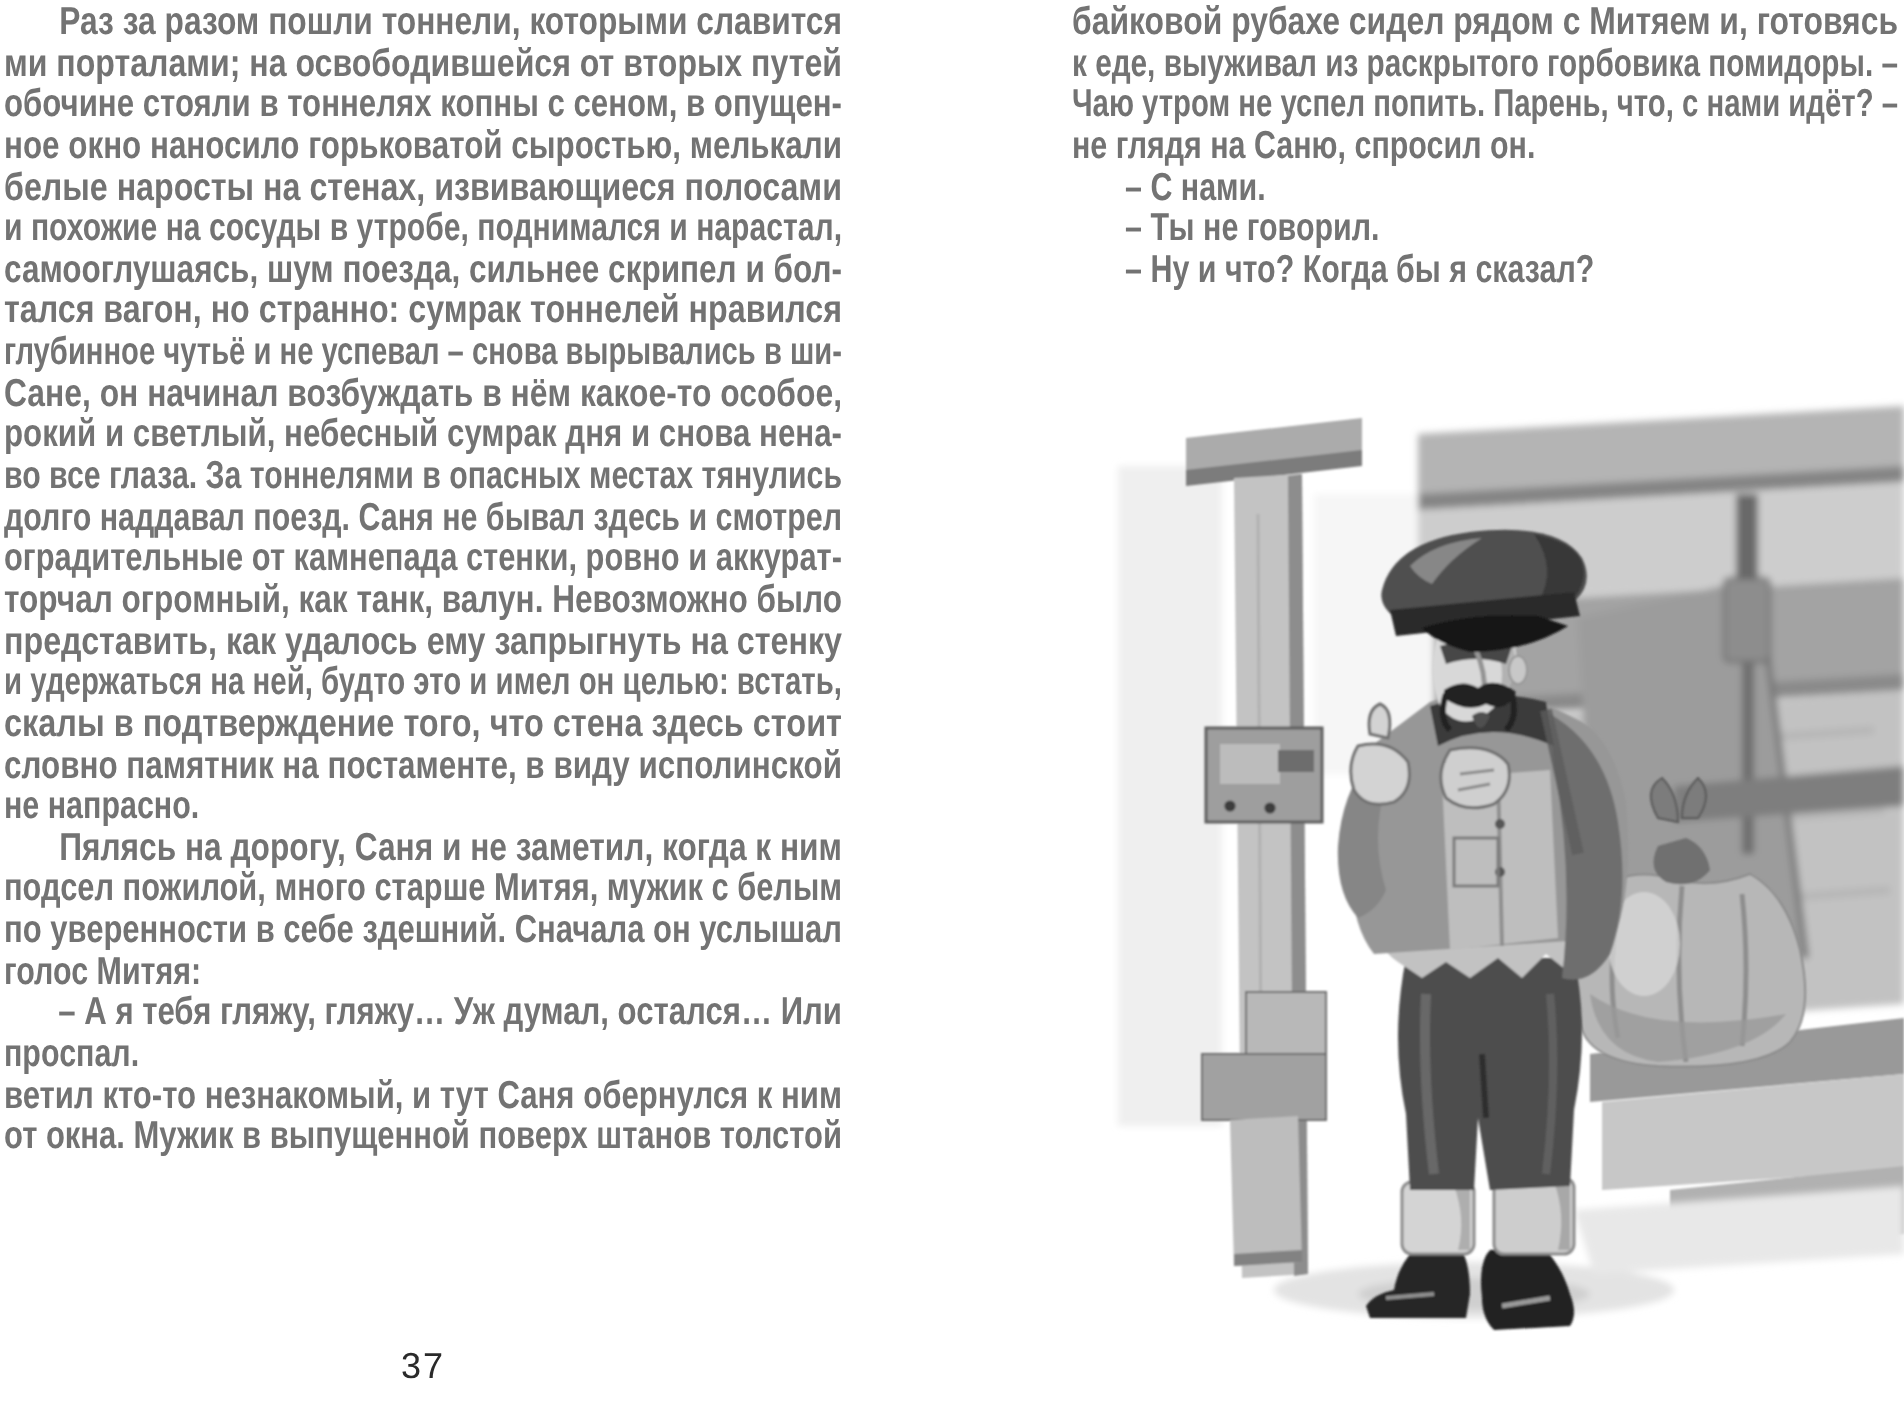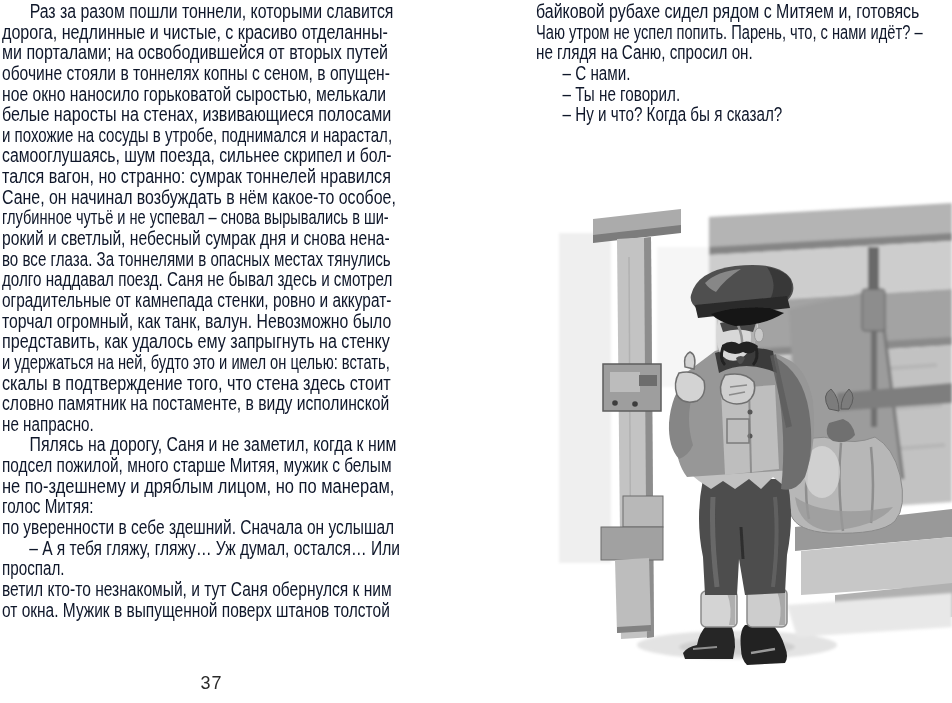--- a/index.html
+++ b/index.html
@@ -6,71 +6,70 @@
   body{
     width:952px;height:703px;background:#ffffff;overflow:hidden;
     font-family:"Liberation Sans","DejaVu Sans",sans-serif;
   }
   .page{position:relative;width:952px;height:703px;background:#ffffff;}
   .col{position:absolute;top:1px;}
   .col-left{left:2px;width:419px;}
   .col-right{left:536px;width:413px;}
   .line{
     height:20.65px;line-height:20.65px;white-space:nowrap;
-    font-size:19.5px;font-weight:400;color:#0f172a;overflow:visible;
+    font-size:19.5px;font-weight:700;color:#737373;overflow:visible;
   }
   .line-inner{display:inline-block;transform-origin:0 50%;white-space:nowrap;}
   .para-indent{display:inline-block;width:34px;}
   .page-number{
     position:absolute;left:2px;top:673px;width:419px;text-align:center;
     font-size:18px;font-weight:400;color:#2a2a2a;letter-spacing:1px;
   }
   .illustration{position:absolute;left:537px;top:197px;width:415px;height:492px;}
   .illustration svg{display:block;width:415px;height:492px;}
 </style>
 </head>
 <body>
 
 <div class="page">
 
   <div class="col col-left">
       <div class="line"><span class="line-inner" style="transform: scaleX(0.813592);"><span class="para-indent"></span><span>Раз за разом пошли тоннели, которыми славится</span></span></div>
-      <div class="line"><span class="line-inner" style="transform: scaleX(0.825184);"><span>дорога, недлинные и чистые, с красиво отделанны-</span></span></div>
       <div class="line"><span class="line-inner" style="transform: scaleX(0.822375);"><span>ми порталами; на освободившейся от вторых путей</span></span></div>
       <div class="line"><span class="line-inner" style="transform: scaleX(0.799714);"><span>обочине стояли в тоннелях копны с сеном, в опущен-</span></span></div>
       <div class="line"><span class="line-inner" style="transform: scaleX(0.804343);"><span>ное окно наносило горьковатой сыростью, мелькали</span></span></div>
       <div class="line"><span class="line-inner" style="transform: scaleX(0.825895);"><span>белые наросты на стенах, извивающиеся полосами</span></span></div>
       <div class="line"><span class="line-inner" style="transform: scaleX(0.772106);"><span>и похожие на сосуды в утробе, поднимался и нарастал,</span></span></div>
       <div class="line"><span class="line-inner" style="transform: scaleX(0.808198);"><span>самооглушаясь, шум поезда, сильнее скрипел и бол-</span></span></div>
       <div class="line"><span class="line-inner" style="transform: scaleX(0.825743);"><span>тался вагон, но странно: сумрак тоннелей нравился</span></span></div>
+      <div class="line"><span class="line-inner" style="transform: scaleX(0.748778);"><span>глубинное чутьё и не успевал – снова вырывались в ши-</span></span></div>
       <div class="line"><span class="line-inner" style="transform: scaleX(0.81587);"><span>Сане, он начинал возбуждать в нём какое-то особое,</span></span></div>
-      <div class="line"><span class="line-inner" style="transform: scaleX(0.748778);"><span>глубинное чутьё и не успевал – снова вырывались в ши-</span></span></div>
       <div class="line"><span class="line-inner" style="transform: scaleX(0.801459);"><span>рокий и светлый, небесный сумрак дня и снова нена-</span></span></div>
       <div class="line"><span class="line-inner" style="transform: scaleX(0.775814);"><span>во все глаза. За тоннелями в опасных местах тянулись</span></span></div>
       <div class="line"><span class="line-inner" style="transform: scaleX(0.779172);"><span>долго наддавал поезд. Саня не бывал здесь и смотрел</span></span></div>
       <div class="line"><span class="line-inner" style="transform: scaleX(0.791149);"><span>оградительные от камнепада стенки, ровно и аккурат-</span></span></div>
       <div class="line"><span class="line-inner" style="transform: scaleX(0.809491);"><span>торчал огромный, как танк, валун. Невозможно было</span></span></div>
       <div class="line"><span class="line-inner" style="transform: scaleX(0.826608);"><span>представить, как удалось ему запрыгнуть на стенку</span></span></div>
       <div class="line"><span class="line-inner" style="transform: scaleX(0.754212);"><span>и удержаться на ней, будто это и имел он целью: встать,</span></span></div>
       <div class="line"><span class="line-inner" style="transform: scaleX(0.832149);"><span>скалы в подтверждение того, что стена здесь стоит</span></span></div>
       <div class="line"><span class="line-inner" style="transform: scaleX(0.80485);"><span>словно памятник на постаменте, в виду исполинской</span></span></div>
       <div class="line"><span class="line-inner" style="transform: scaleX(0.78);"><span>не напрасно.</span></span></div>
       <div class="line"><span class="line-inner" style="transform: scaleX(0.812089);"><span class="para-indent"></span><span>Пялясь на дорогу, Саня и не заметил, когда к ним</span></span></div>
       <div class="line"><span class="line-inner" style="transform: scaleX(0.790007);"><span>подсел пожилой, много старше Митяя, мужик с белым</span></span></div>
-      <div class="line"><span class="line-inner" style="transform: scaleX(0.846144);"><span>не по-здешнему и дряблым лицом, но по манерам,</span></span></div>
+      <div class="line"><span class="line-inner" style="transform: scaleX(0.794949);"><span>по уверенности в себе здешний. Сначала он услышал</span></span></div>
       <div class="line"><span class="line-inner" style="transform: scaleX(0.78);"><span>голос Митяя:</span></span></div>
-      <div class="line"><span class="line-inner" style="transform: scaleX(0.794949);"><span>по уверенности в себе здешний. Сначала он услышал</span></span></div>
       <div class="line"><span class="line-inner" style="transform: scaleX(0.798357);"><span class="para-indent"></span><span>– А я тебя гляжу, гляжу… Уж думал, остался… Или</span></span></div>
       <div class="line"><span class="line-inner" style="transform: scaleX(0.78);"><span>проспал.</span></span></div>
       <div class="line"><span class="line-inner" style="transform: scaleX(0.79781);"><span>ветил кто-то незнакомый, и тут Саня обернулся к ним</span></span></div>
       <div class="line"><span class="line-inner" style="transform: scaleX(0.794313);"><span>от окна. Мужик в выпущенной поверх штанов толстой</span></span></div>
     </div>
 
   <div class="col col-right">
       <div class="line"><span class="line-inner" style="transform: scaleX(0.817442);"><span>байковой рубахе сидел рядом с Митяем и, готовясь</span></span></div>
+      <div class="line"><span class="line-inner" style="transform: scaleX(0.762762);"><span>к еде, выуживал из раскрытого горбовика помидоры. –</span></span></div>
       <div class="line"><span class="line-inner" style="transform: scaleX(0.751742);"><span>Чаю утром не успел попить. Парень, что, с нами идёт? –</span></span></div>
       <div class="line"><span class="line-inner" style="transform: scaleX(0.78);"><span>не глядя на Саню, спросил он.</span></span></div>
       <div class="line"><span class="line-inner" style="transform: scaleX(0.78);"><span class="para-indent"></span><span>– С нами.</span></span></div>
       <div class="line"><span class="line-inner" style="transform: scaleX(0.78);"><span class="para-indent"></span><span>– Ты не говорил.</span></span></div>
       <div class="line"><span class="line-inner" style="transform: scaleX(0.78);"><span class="para-indent"></span><span>– Ну и что? Когда бы я сказал?</span></span></div>
     </div>
 
   <div class="page-number">37</div>
 
   <div class="illustration">

